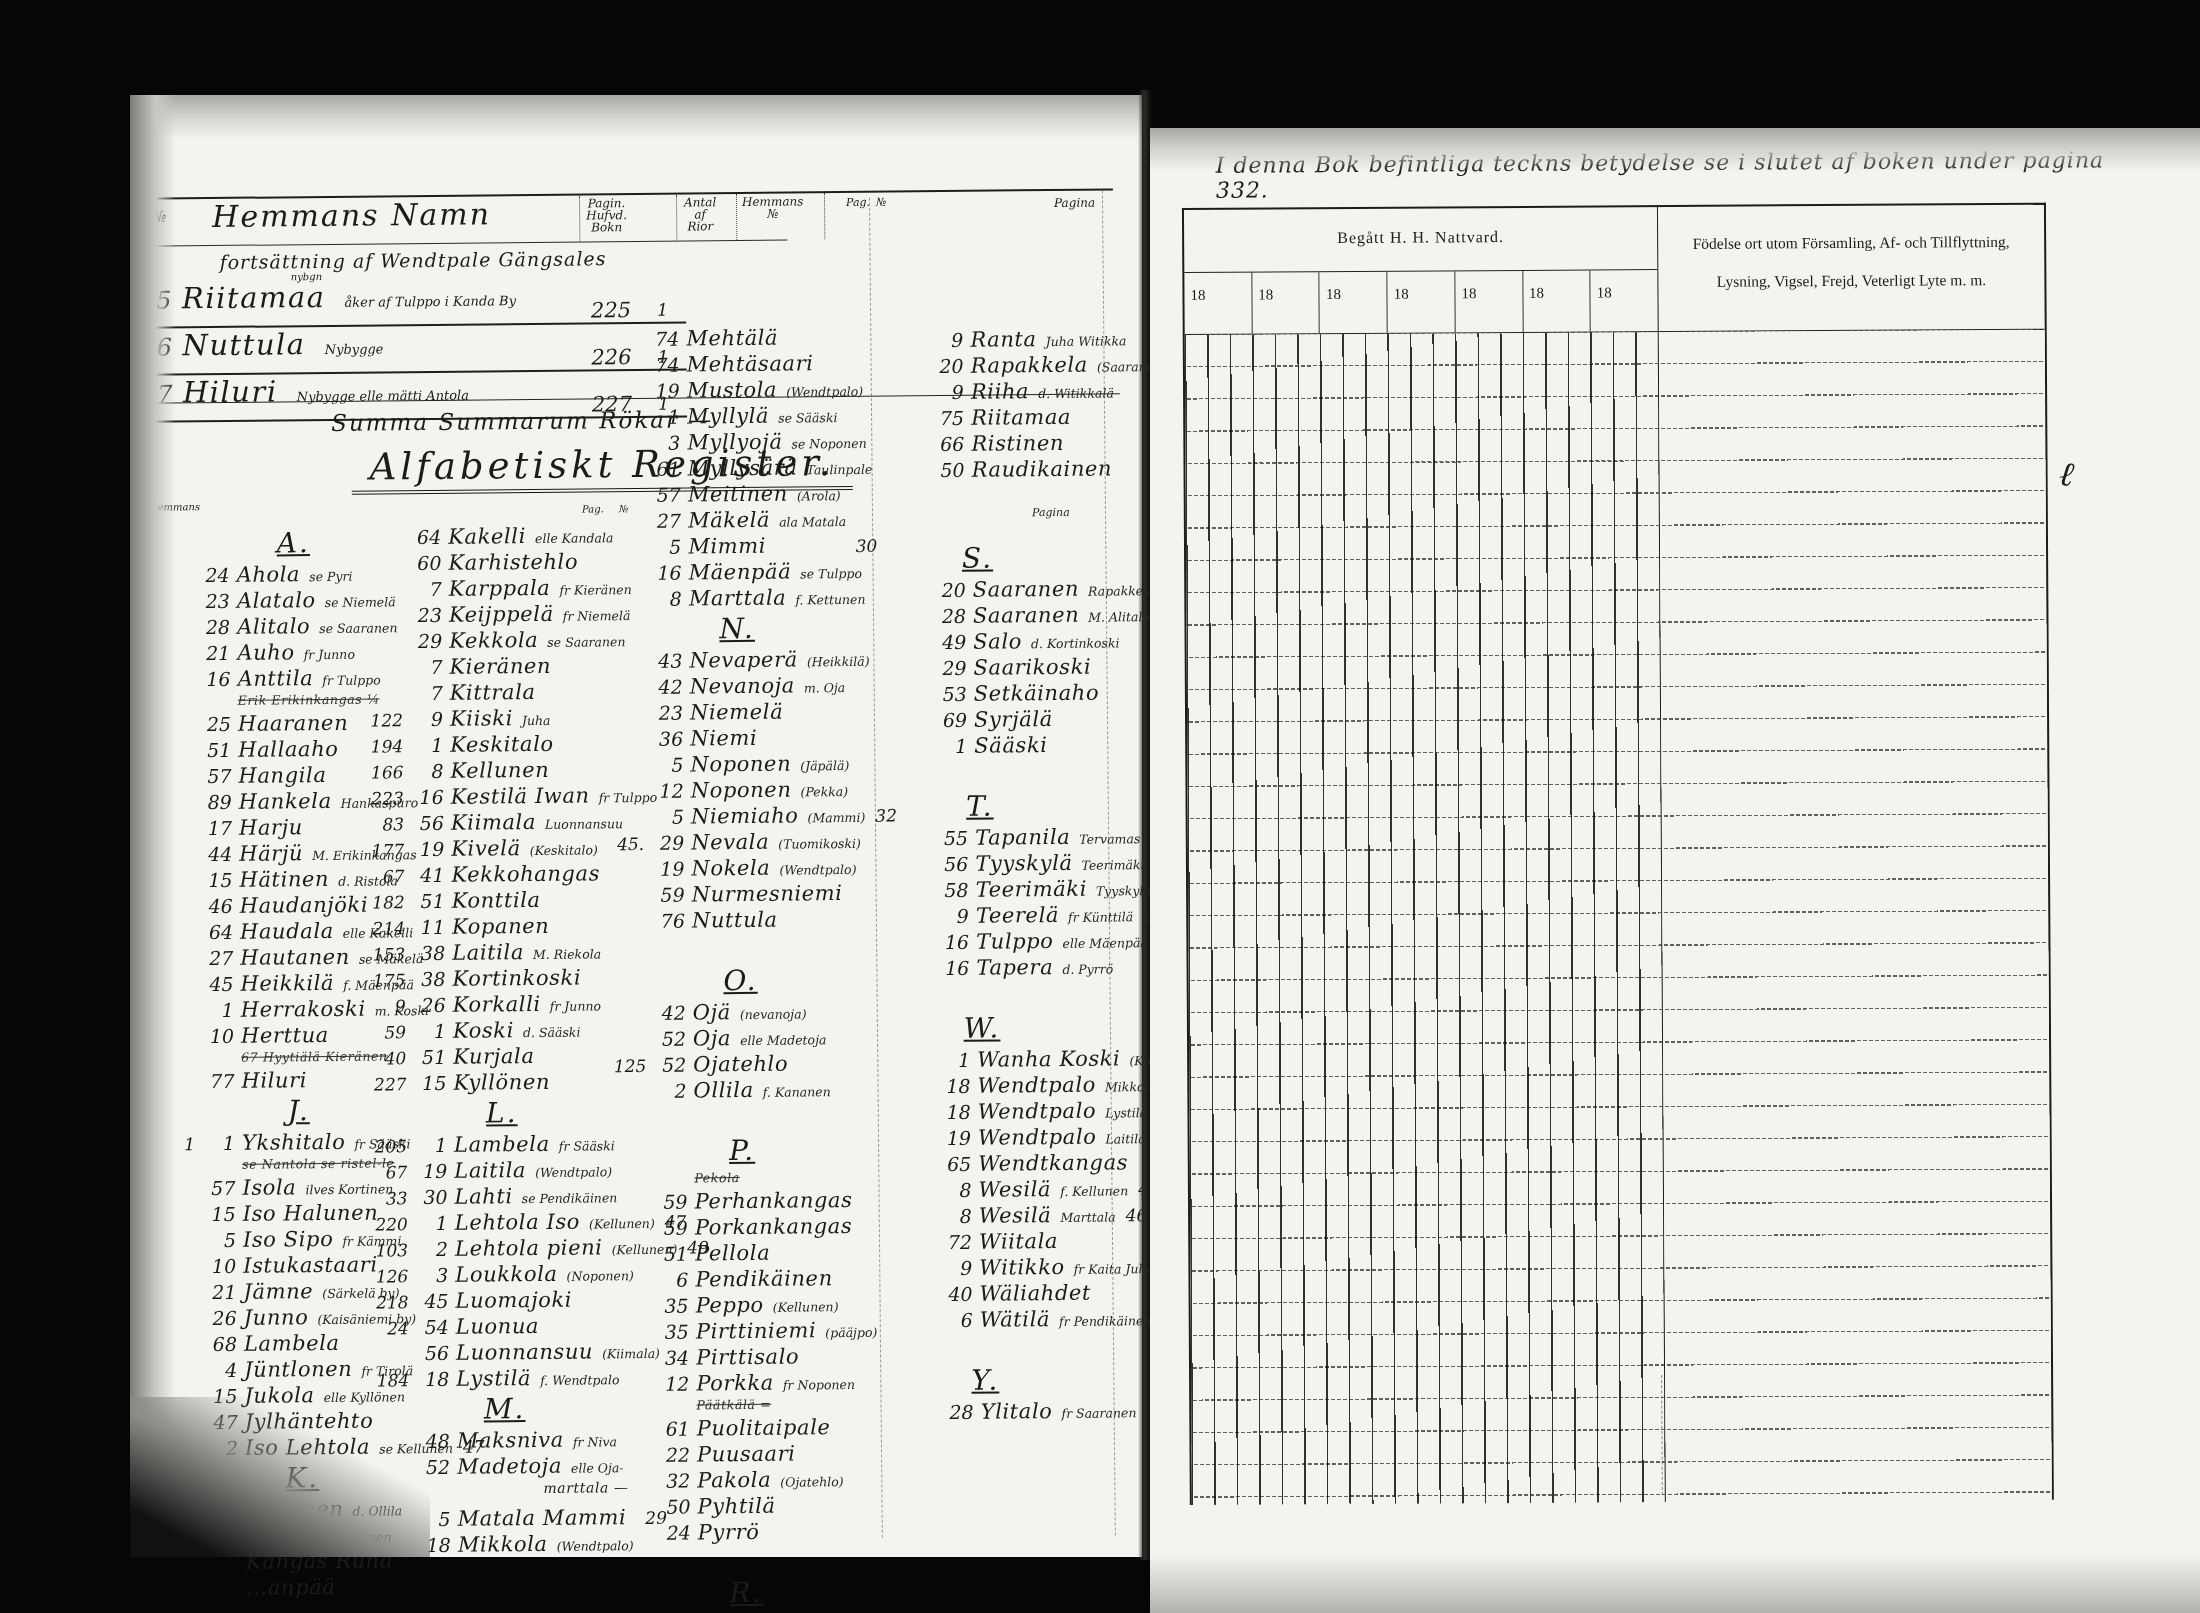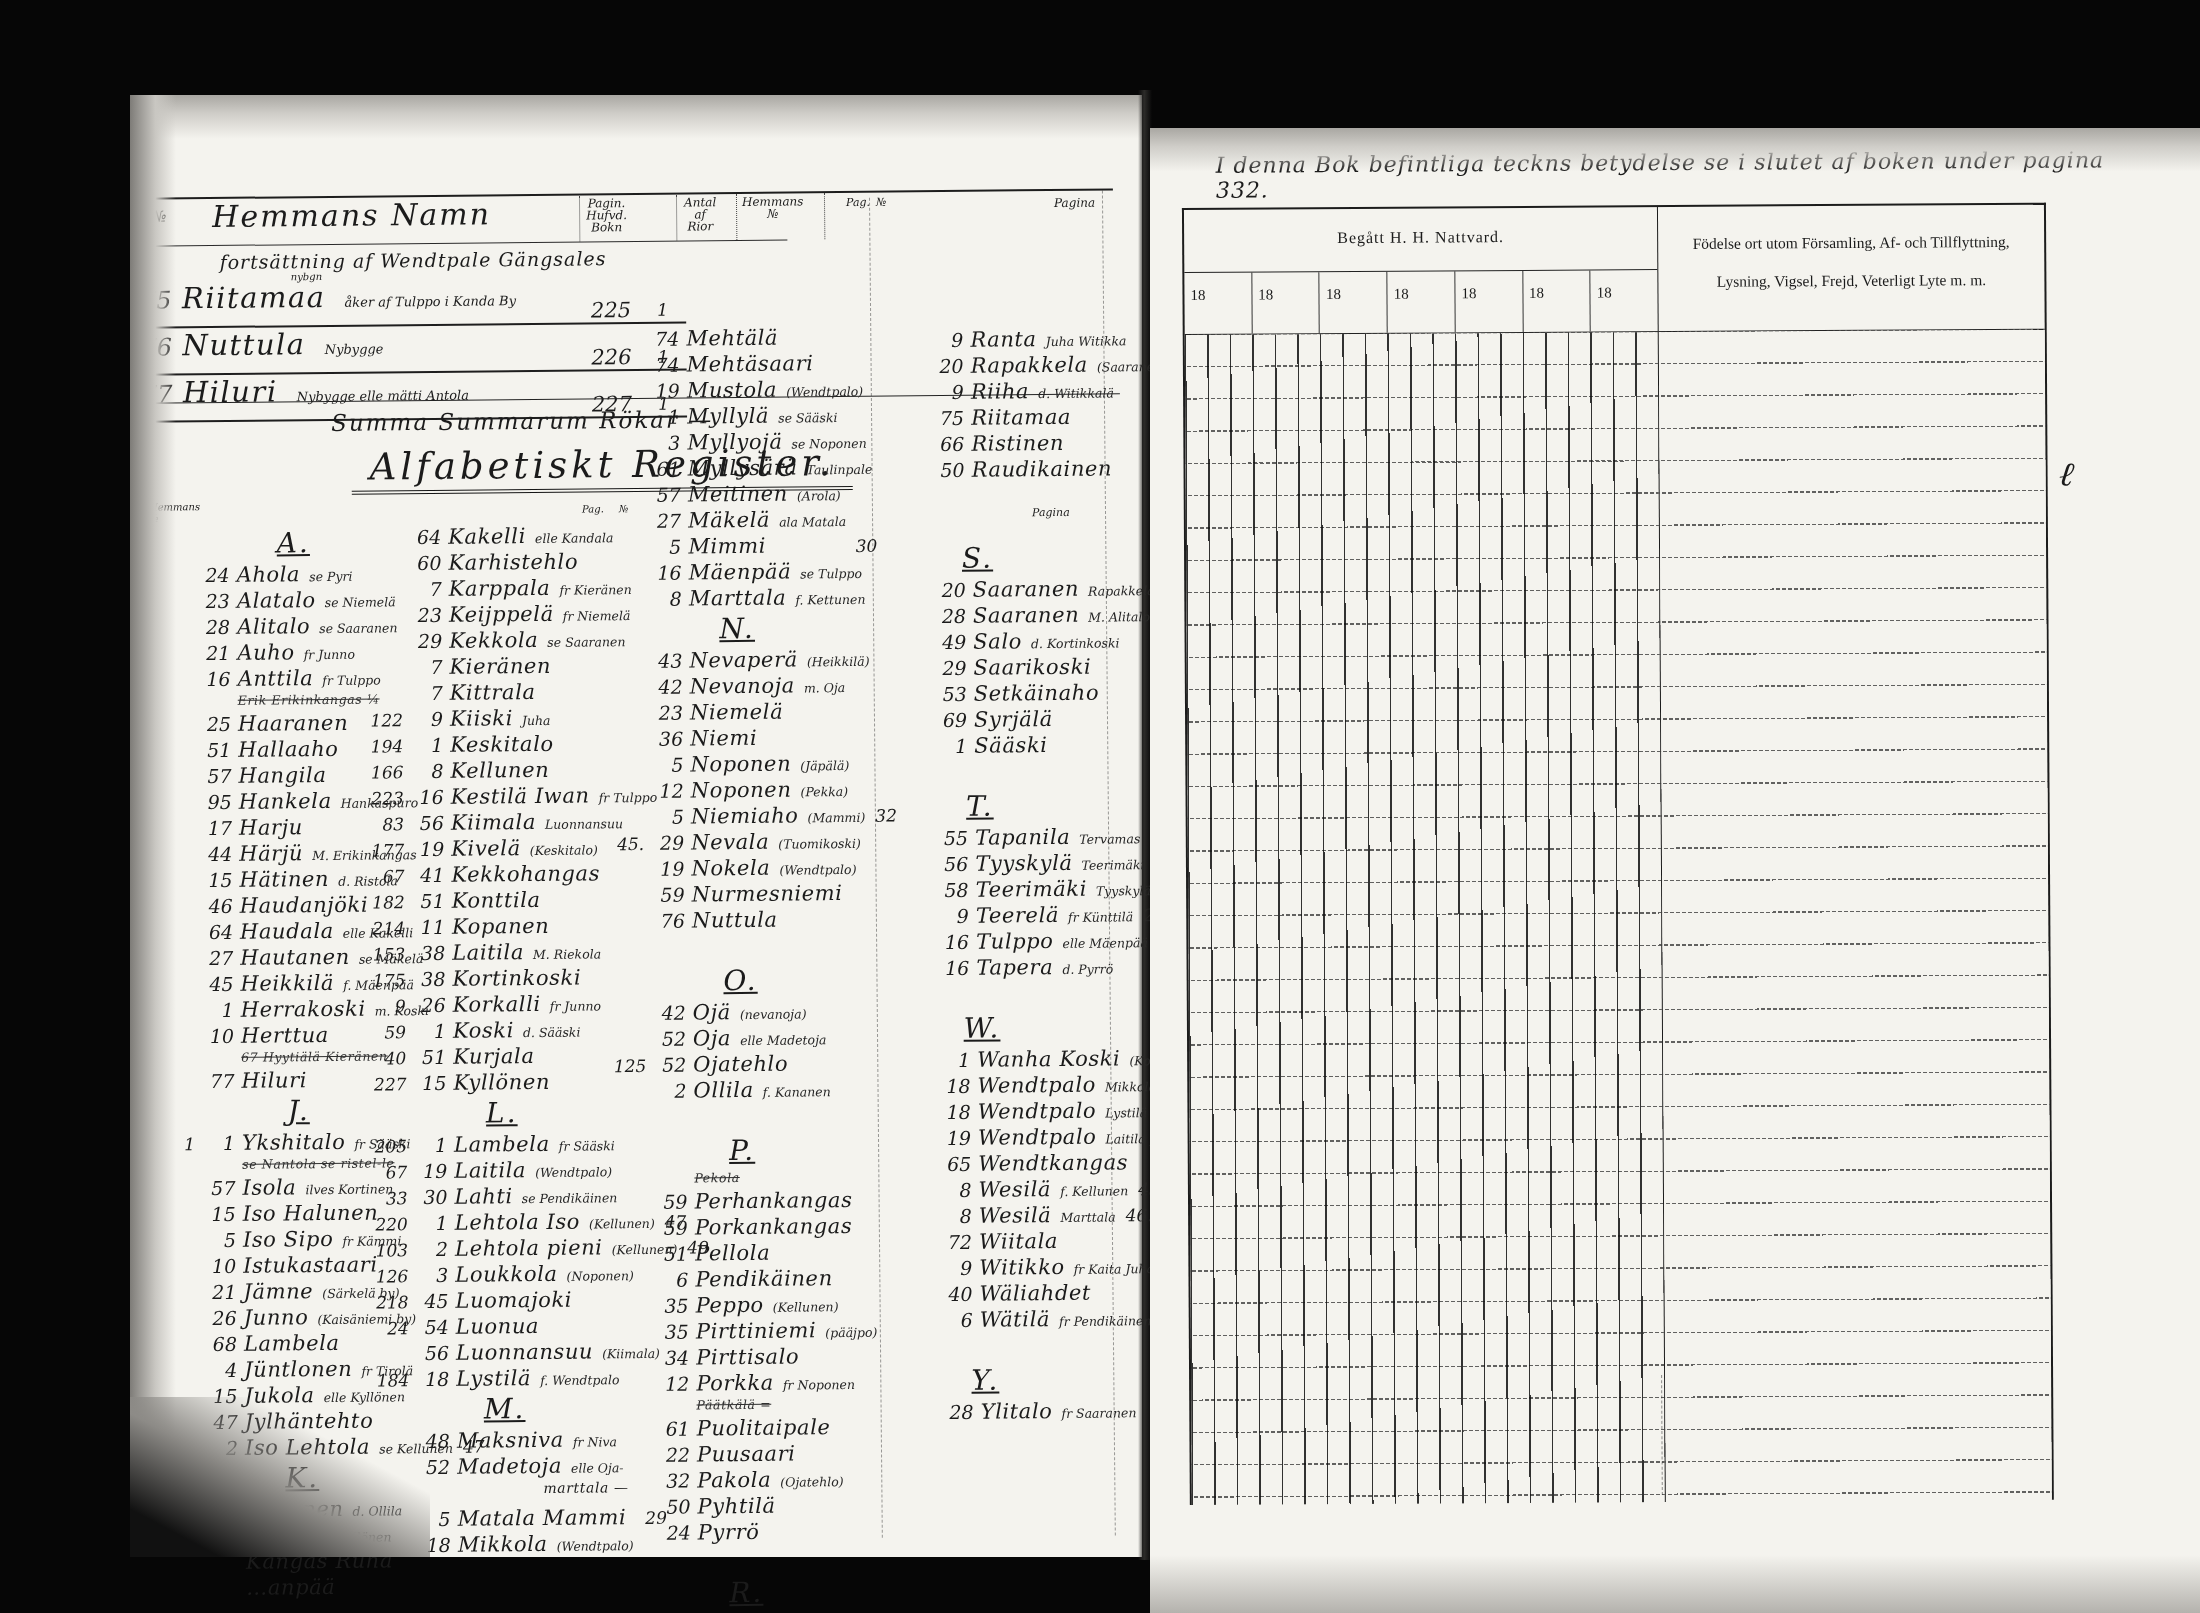--- a/index.html
+++ b/index.html
@@ -235,21 +235,21 @@
           </div>
           <div class="row">
             <span class="p"></span>
             <span class="n">57</span>
             <span class="t">Hangila</span>
             <span class="a"></span>
             <span class="r"></span>
           </div>
           <div class="row">
             <span class="p"></span>
-            <span class="n">95</span>
+            <span class="n">89</span>
             <span class="t">Hankela</span>
             <span class="a">Hankaspuro</span>
             <span class="r"></span>
           </div>
           <div class="row">
             <span class="p"></span>
             <span class="n">17</span>
             <span class="t">Harju</span>
             <span class="a"></span>
             <span class="r"></span>

